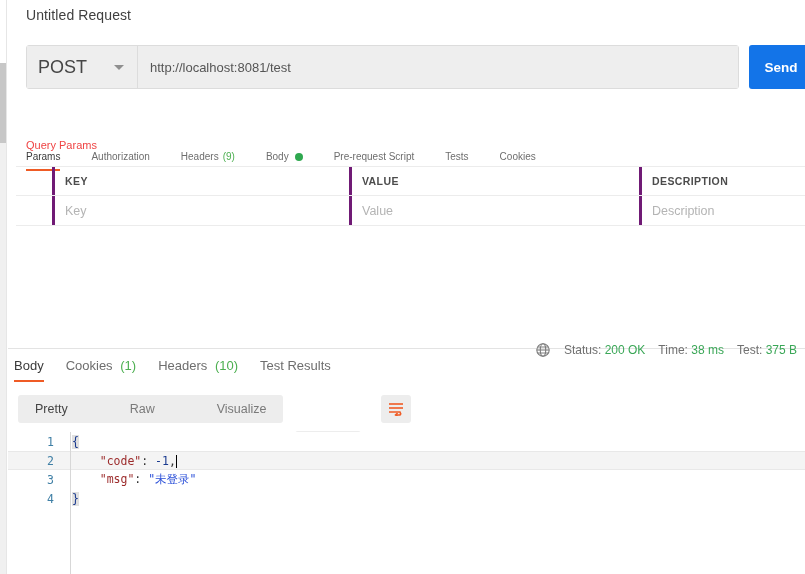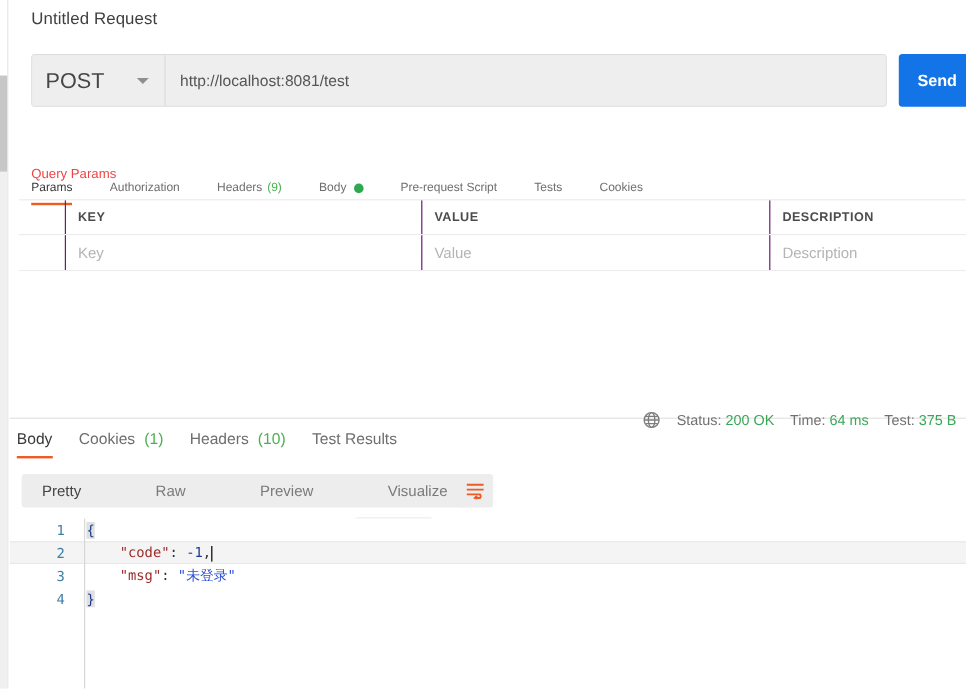--- a/index.html
+++ b/index.html
@@ -150,21 +150,21 @@
   }
   .prow { display: flex; height: 28px; }
   .prow.head { height: 28px; }
   .prow.body-row {
     height: 30px;
     border-top: 1px solid #ececec;
   }
   .pcell {
     display: flex; align-items: center;
     padding: 0 0 0 10px;
-    border-right: 1px solid #701a75;
+    border-right: 3px solid #701a75;
     font-size: 11px;
     overflow: hidden;
   }
   .pcell.c0 { width: 39px; padding-left: 0; }
   .pcell.c1 { width: 297px; }
   .pcell.c2 { width: 290px; }
   .pcell.c3 { width: 171px; border-right: none; }
   .head .pcell {
     font-size: 10.5px; font-weight: bold;
     color: #4c4c4c; letter-spacing: .4px;
@@ -403,28 +403,27 @@
     <span class="meta-item">
       <svg class="globe" viewBox="0 0 16 16">
         <circle cx="8" cy="8" r="6.2" fill="none" stroke="#7c7c7c" stroke-width="1.1"></circle>
         <ellipse cx="8" cy="8" rx="2.7" ry="6.2" fill="none" stroke="#7c7c7c" stroke-width="1.1"></ellipse>
         <line x1="1.8" y1="8" x2="14.2" y2="8" stroke="#7c7c7c" stroke-width="1.1"></line>
         <line x1="2.9" y1="5" x2="13.1" y2="5" stroke="#7c7c7c" stroke-width="1"></line>
         <line x1="2.9" y1="11" x2="13.1" y2="11" stroke="#7c7c7c" stroke-width="1"></line>
       </svg>
     </span>
     <span class="meta-item"><span>Status:</span> <span class="meta-val">200 OK</span></span>
-    <span class="meta-item"><span>Time:</span> <span class="meta-val">64 ms</span></span>
+    <span class="meta-item"><span>Time:</span> <span class="meta-val">38 ms</span></span>
     <span class="meta-item"><span>Test:</span> <span class="meta-val">375 B</span></span>
   </div>
 
   <div class="fmt-group">
     <div class="fmt active">Pretty</div>
     <div class="fmt">Raw</div>
-    <div class="fmt">Preview</div>
     <div class="fmt">Visualize</div>
   </div>
   <div class="lang-select">
     <span>JSON</span>
     <span class="lang-caret"></span>
   </div>
   <div class="wrap-btn">
     <svg width="16" height="14" viewBox="0 0 16 14">
       <line x1="1" y1="2" x2="15" y2="2" stroke="#ef5b25" stroke-width="1.6"></line>
       <line x1="1" y1="6" x2="15" y2="6" stroke="#ef5b25" stroke-width="1.6"></line>

